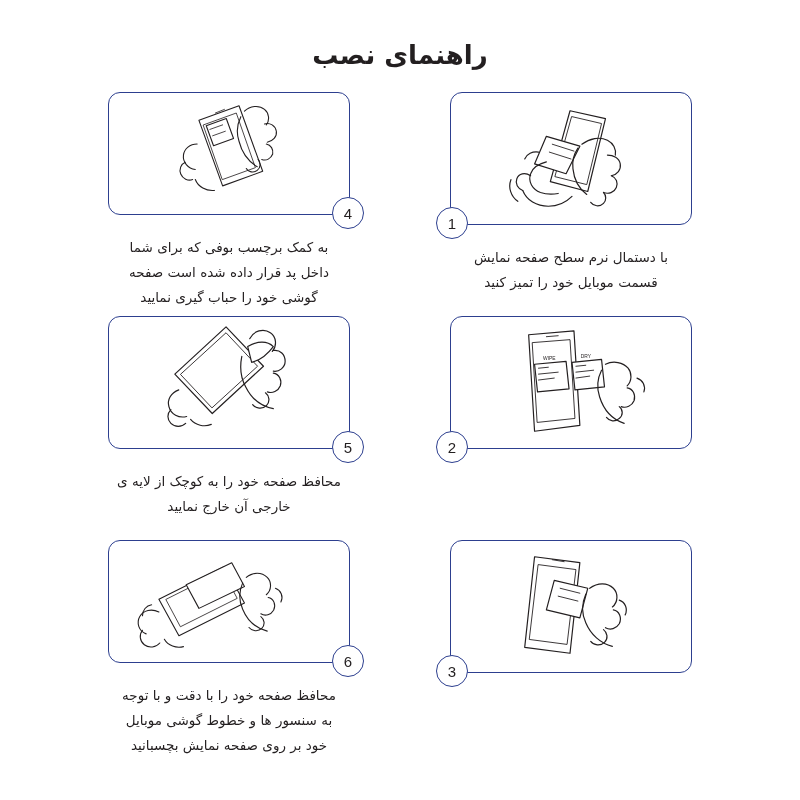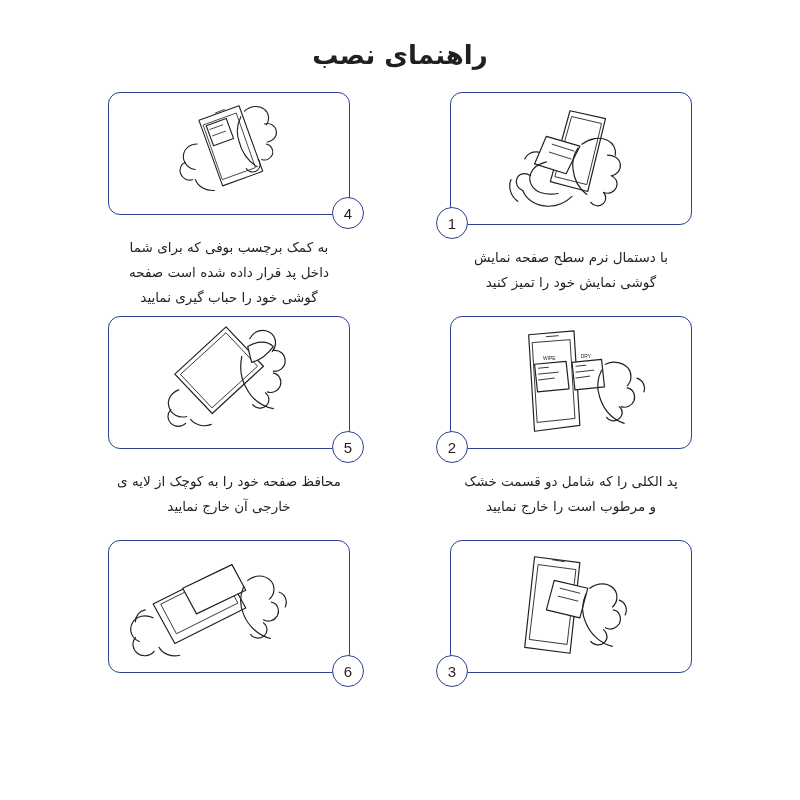--- a/index.html
+++ b/index.html
@@ -124,21 +124,21 @@
             <path class="ln" d="M132 52 c8 -6 18 -8 26 -4 c6 3 9 9 8 15"></path>
             <path class="ln" d="M158 63 c6 0 12 3 13 9 c1 6 -3 11 -9 12"></path>
             <path class="ln" d="M162 84 c5 2 7 7 5 12 c-2 5 -8 7 -13 5"></path>
             <path class="ln" d="M154 101 c3 3 3 8 0 11 c-4 4 -10 3 -13 -1"></path>
             <path class="ln" d="M128 56 c-4 6 -6 14 -5 21 c1 10 6 20 14 26"></path>
           </svg>
         </div>
         <div class="badge left">1</div>
       </div>
       <div class="caption">با دستمال نرم سطح صفحه نمایش
-گوشی نمایش خود را تمیز کنید</div>
+قسمت موبایل خود را تمیز کنید</div>
     </div>
 
     <div class="cell">
       <div class="card">
         <div class="art">
           <svg viewBox="0 0 242 133" preserveAspectRatio="xMidYMid meet">
 
             <path class="fillw" d="M88 30 l44 -16 26 72 -44 16 z"></path>
             <path class="ln-thin" d="M93 35 l36 -13 21 60 -36 13 z"></path>
             <path class="ln-thin" d="M106 22 l10 -4"></path>
@@ -182,22 +182,20 @@
 
             <path class="ln" d="M156 48 c8 -4 18 -2 23 4 c4 5 4 13 -1 18"></path>
             <path class="ln" d="M178 72 c6 1 9 7 7 13 c-2 5 -8 8 -13 6"></path>
             <path class="ln" d="M170 91 c4 3 4 9 0 12 c-4 4 -10 3 -13 -1"></path>
             <path class="ln" d="M152 54 c-4 8 -5 18 -2 27 c4 13 13 23 25 27"></path>
             <path class="ln" d="M188 62 c6 2 9 8 7 14"></path>
           </svg>
         </div>
         <div class="badge left">2</div>
       </div>
-      <div class="caption">پد الکلی را که شامل دو قسمت خشک
-و مرطوب است را خارج نمایید</div>
     </div>
 
     <div class="cell">
       <div class="card">
         <div class="art">
           <svg viewBox="0 0 242 133" preserveAspectRatio="xMidYMid meet">
 
             <path class="fillw" d="M66 58 l52 -48 38 40 -52 48 z"></path>
             <path class="ln-thin" d="M72 58 l46 -42 32 34 -46 42 z"></path>
 
@@ -260,16 +258,19 @@
 
             <path class="ln" d="M140 40 c7 -6 17 -6 23 0 c5 5 5 14 -1 19"></path>
             <path class="ln" d="M164 62 c6 1 9 8 6 14 c-3 5 -9 7 -14 4"></path>
             <path class="ln" d="M156 83 c4 3 5 9 1 13 c-4 4 -11 3 -14 -1"></path>
             <path class="ln" d="M136 46 c-4 9 -4 20 0 29 c5 12 15 21 27 24"></path>
             <path class="ln" d="M172 52 c6 2 9 9 6 15"></path>
           </svg>
         </div>
         <div class="badge right">6</div>
       </div>
+      <div class="caption">محافظ صفحه خود را با دقت و با توجه
+به سنسور ها و خطوط گوشی موبایل
+خود بر روی صفحه نمایش بچسبانید</div>
     </div>
 
   </div>
 </div>
 
 </body></html>

